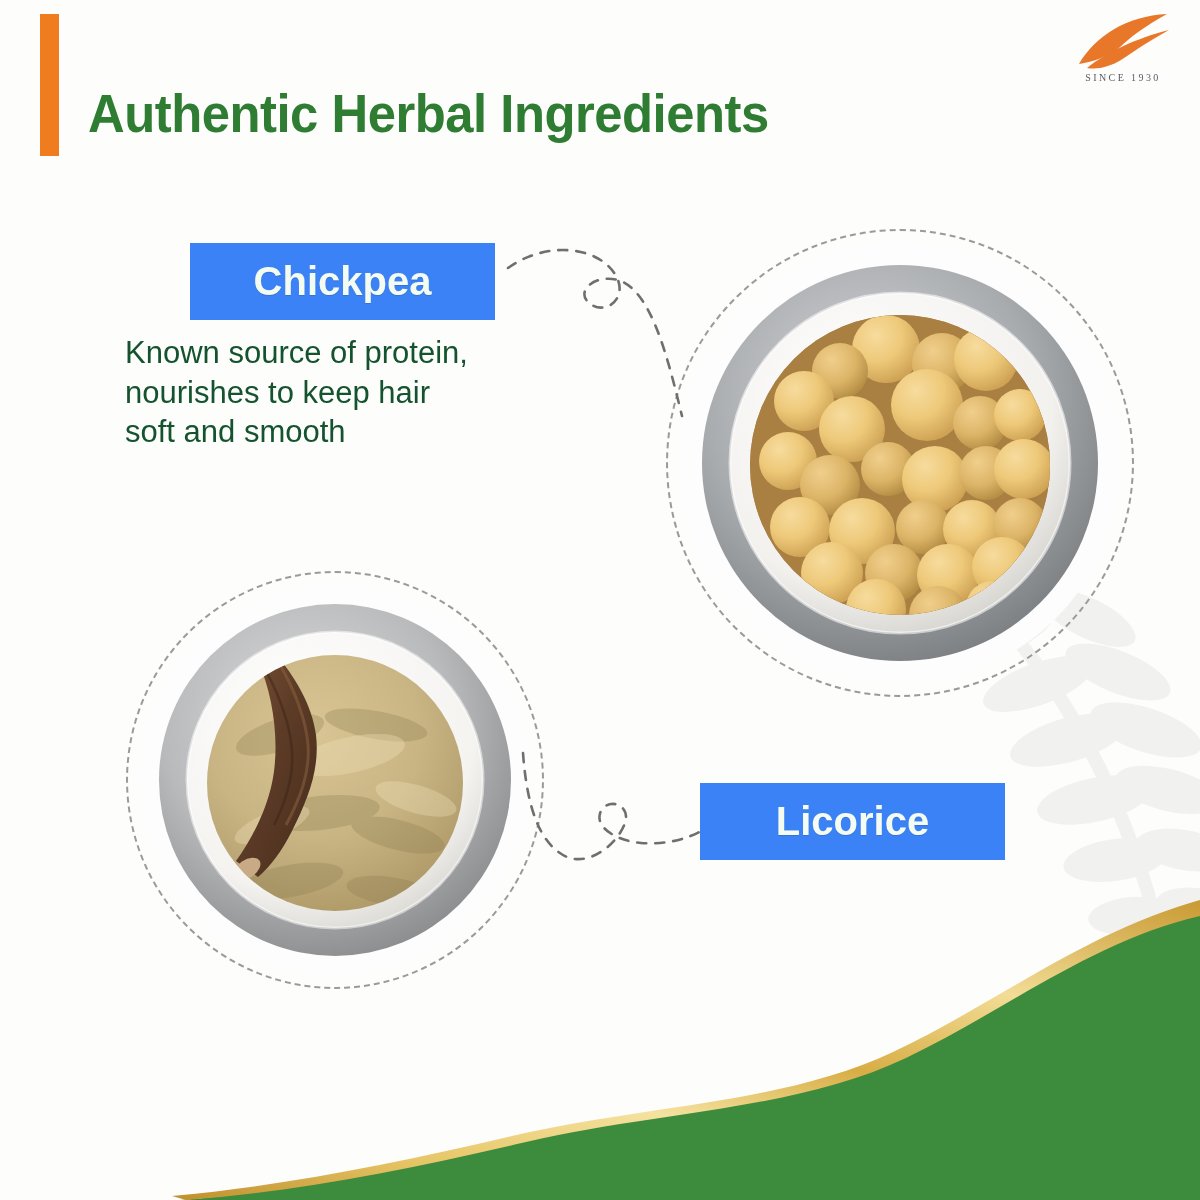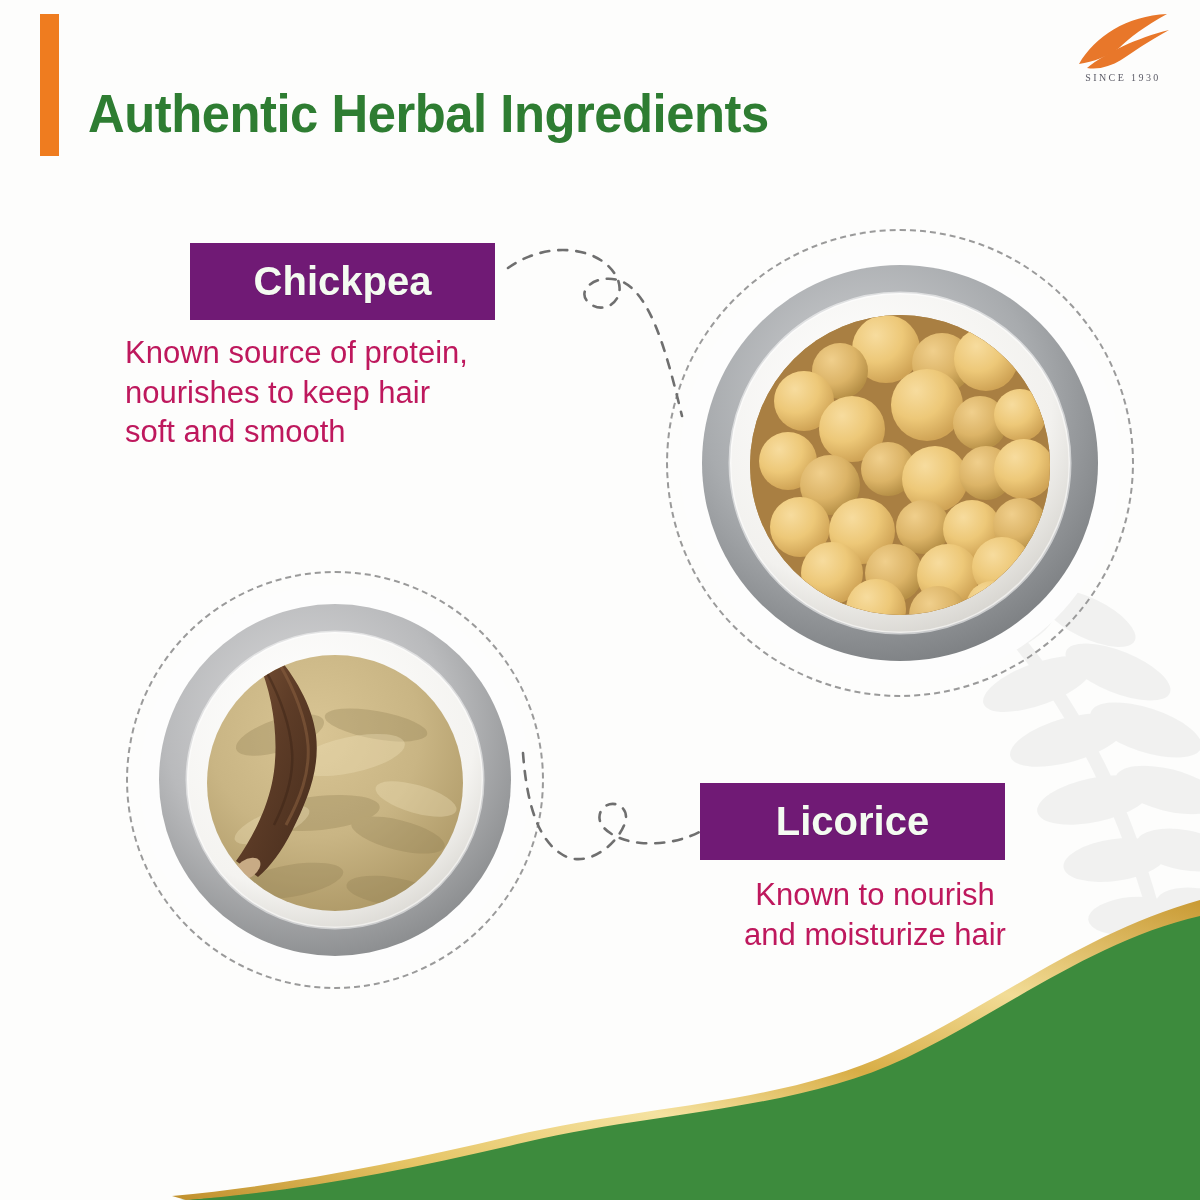--- a/index.html
+++ b/index.html
@@ -64,37 +64,37 @@
     margin-top:2px;
     font-size:10px;
     letter-spacing:2.4px;
     color:#5b5b66;
     font-family:"Liberation Serif",serif;
   }
 
   
   .badge{
     position:absolute;
-    background:#701a75;
+    background:#3b82f6;
     color:#f4fbf1;
     font-size:40px;
     font-weight:bold;
     font-family:"Liberation Sans Narrow","Liberation Sans",sans-serif;
     display:flex;
     align-items:center;
     justify-content:center;
     box-sizing:border-box;
     text-shadow:0 1px 0 rgba(0,0,0,.12);
   }
   .badge-chickpea{left:190px;top:243px;width:305px;height:77px;}
   .badge-licorice{left:700px;top:783px;width:305px;height:77px;}
 
   .desc{
     position:absolute;
-    color:#be185d;
+    color:#14532d;
     font-size:31px;
     line-height:1.28;
     white-space:pre-line;
   }
   .desc-chickpea{left:125px;top:333px;width:460px;text-align:left;}
   .desc-licorice{left:700px;top:875px;width:350px;text-align:center;}
 
   
   .photo{
     position:absolute;
@@ -293,22 +293,20 @@
   <div class="badge badge-chickpea">
     <span>Chickpea</span>
   </div>
   <div class="desc desc-chickpea">Known source of protein,
 nourishes to keep hair
 soft and smooth</div>
 
   <div class="badge badge-licorice">
     <span>Licorice</span>
   </div>
-  <div class="desc desc-licorice">Known to nourish
-and moisturize hair</div>
 
   <svg class="bottom-wave" viewBox="0 0 1200 300" preserveAspectRatio="none">
     <defs>
       <linearGradient id="goldG" x1="0" y1="1" x2="1" y2="0">
         <stop offset="0%" stop-color="#c08f2c"></stop>
         <stop offset="18%" stop-color="#e6c566"></stop>
         <stop offset="38%" stop-color="#f5e2a0"></stop>
         <stop offset="55%" stop-color="#d8ad45"></stop>
         <stop offset="75%" stop-color="#f2dc96"></stop>
         <stop offset="100%" stop-color="#c99a33"></stop>

